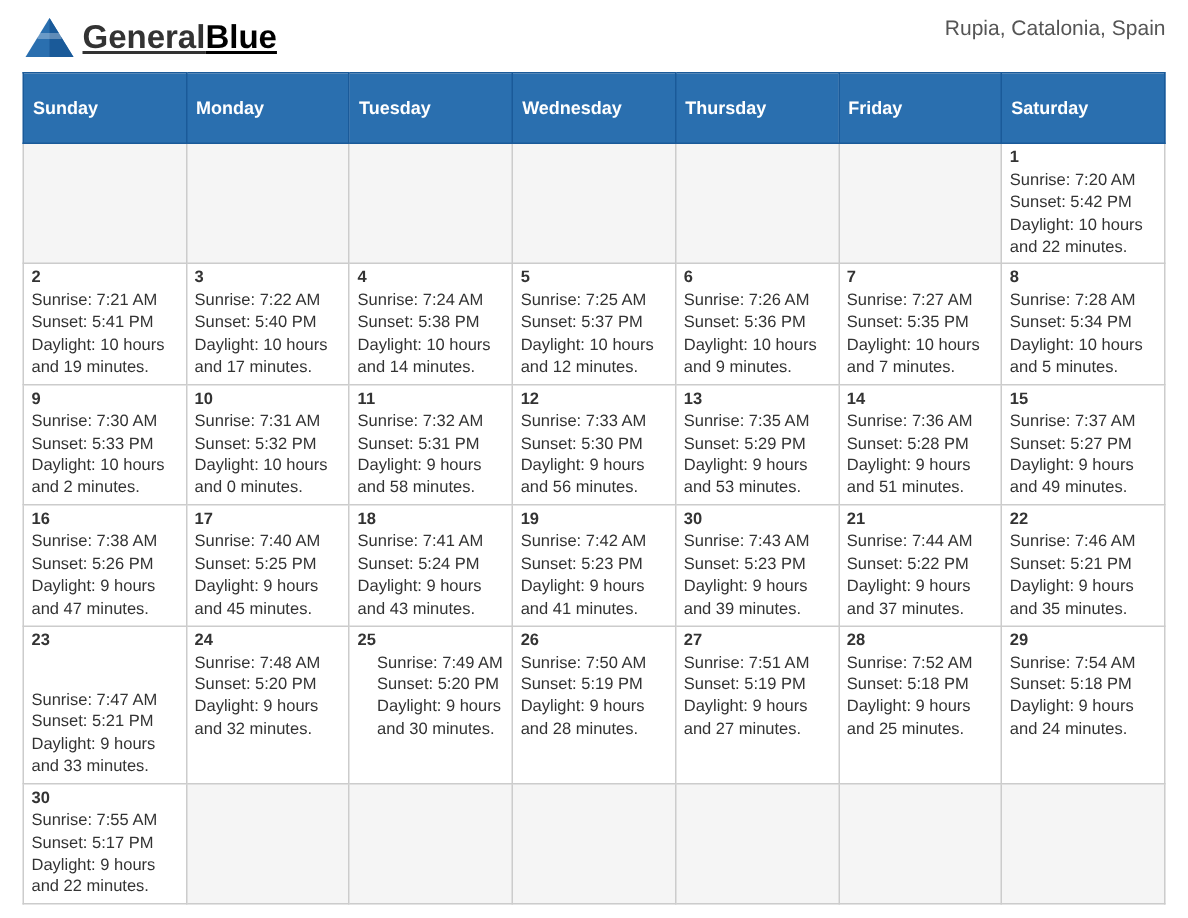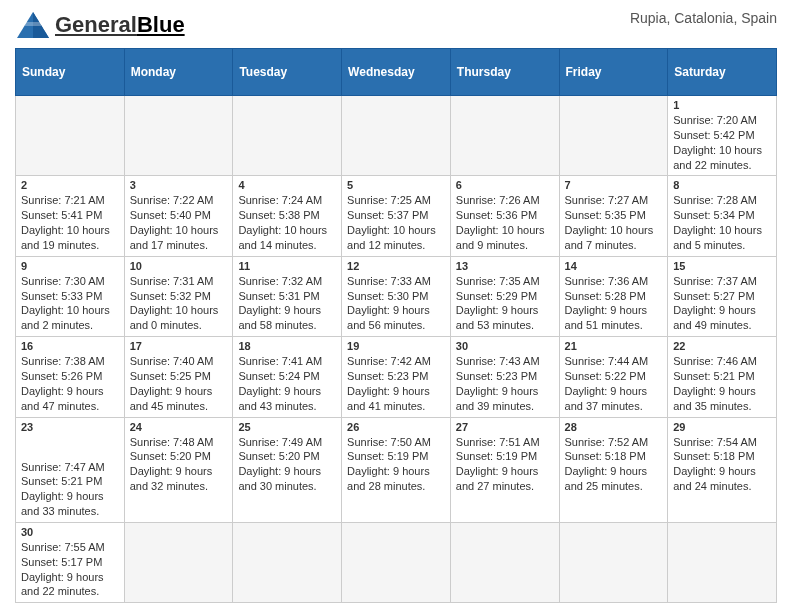--- a/index.html
+++ b/index.html
@@ -307,21 +307,21 @@
           </td>
           <td>
             <span class="day-num">24</span>
             <div class="day-info" style="white-space: pre-line;">Sunrise: 7:48 AM
 Sunset: 5:20 PM
 Daylight: 9 hours
 and 32 minutes.</div>
           </td>
           <td>
             <span class="day-num">25</span>
-            <div class="day-info" style="white-space: pre-line;">Sunrise: 7:49 AM
+            <div class="day-info" style="white-space: pre-line; margin-left: 13px;">Sunrise: 7:49 AM
 Sunset: 5:20 PM
 Daylight: 9 hours
 and 30 minutes.</div>
           </td>
           <td>
             <span class="day-num">26</span>
             <div class="day-info" style="white-space: pre-line;">Sunrise: 7:50 AM
 Sunset: 5:19 PM
 Daylight: 9 hours
 and 28 minutes.</div>

